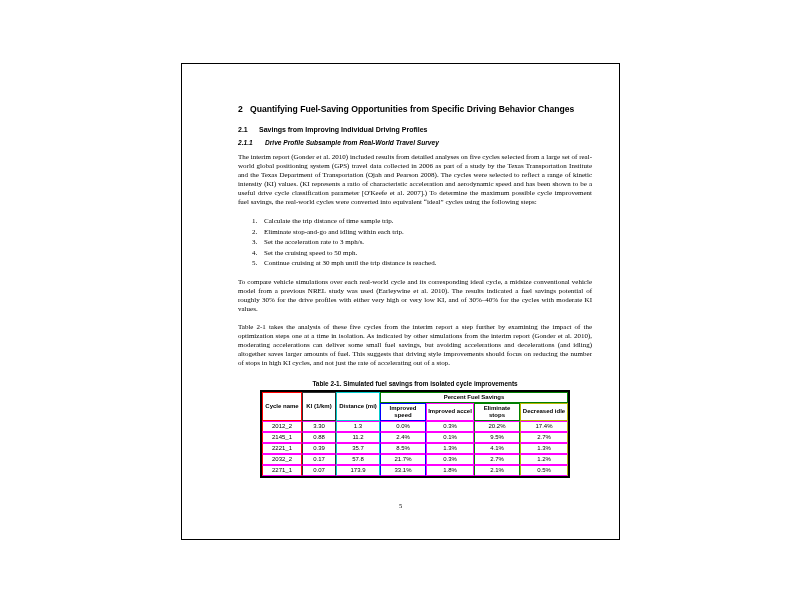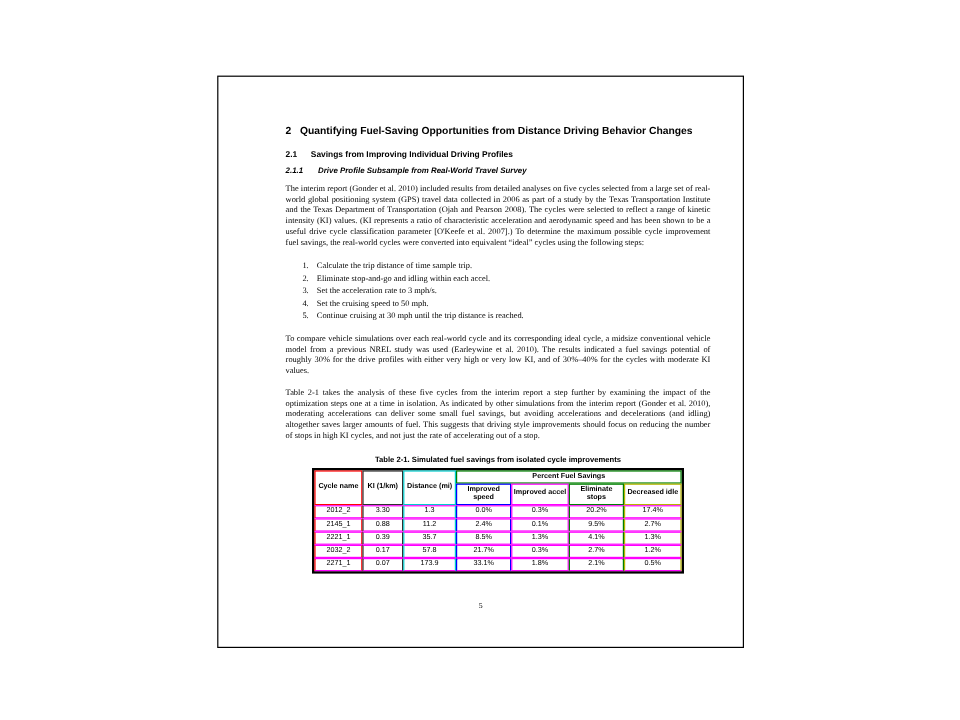--- a/index.html
+++ b/index.html
@@ -61,21 +61,21 @@
   }
 </style>
 </head>
 <body>
 
 <div class="doc-page">
   <div class="content">
 
     <div class="h1">
       <span class="num">2</span>
-      <span>Quantifying Fuel-Saving Opportunities from Distance Driving Behavior Changes</span>
+      <span>Quantifying Fuel-Saving Opportunities from Specific Driving Behavior Changes</span>
     </div>
 
     <div class="h2">
       <span class="num">2.1</span>
       <span>Savings from Improving Individual Driving Profiles</span>
     </div>
 
     <div class="h3">
       <span class="num">2.1.1</span>
       <span>Drive Profile Subsample from Real-World Travel Survey</span>
@@ -83,21 +83,21 @@
 
     <p class="para">The interim report (Gonder et al. 2010) included results from detailed analyses on five cycles selected from a large set of real-world global positioning system (GPS) travel data collected in 2006 as part of a study by the Texas Transportation Institute and the Texas Department of Transportation (Ojah and Pearson 2008). The cycles were selected to reflect a range of kinetic intensity (KI) values. (KI represents a ratio of characteristic acceleration and aerodynamic speed and has been shown to be a useful drive cycle classification parameter [O'Keefe et al. 2007].) To determine the maximum possible cycle improvement fuel savings, the real-world cycles were converted into equivalent “ideal” cycles using the following steps:</p>
 
     <div class="steps">
       <div class="step">
         <span class="num">1.</span>
         <span>Calculate the trip distance of time sample trip.</span>
       </div>
       <div class="step">
         <span class="num">2.</span>
-        <span>Eliminate stop-and-go and idling within each accel.</span>
+        <span>Eliminate stop-and-go and idling within each trip.</span>
       </div>
       <div class="step">
         <span class="num">3.</span>
         <span>Set the acceleration rate to 3 mph/s.</span>
       </div>
       <div class="step">
         <span class="num">4.</span>
         <span>Set the cruising speed to 50 mph.</span>
       </div>
       <div class="step">

